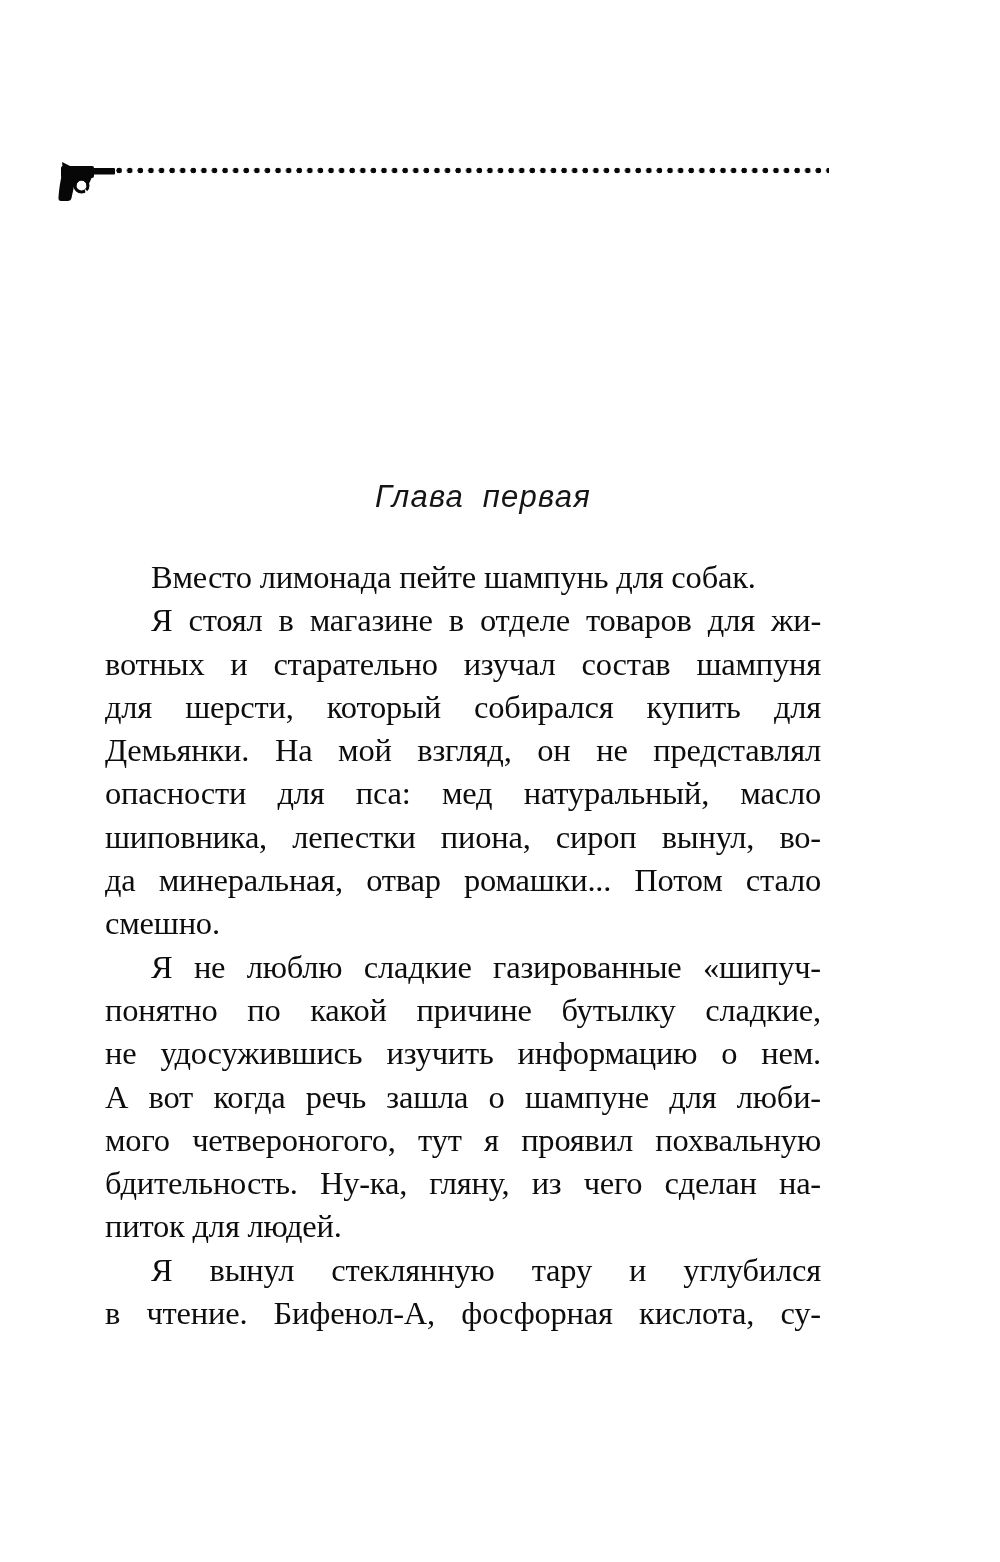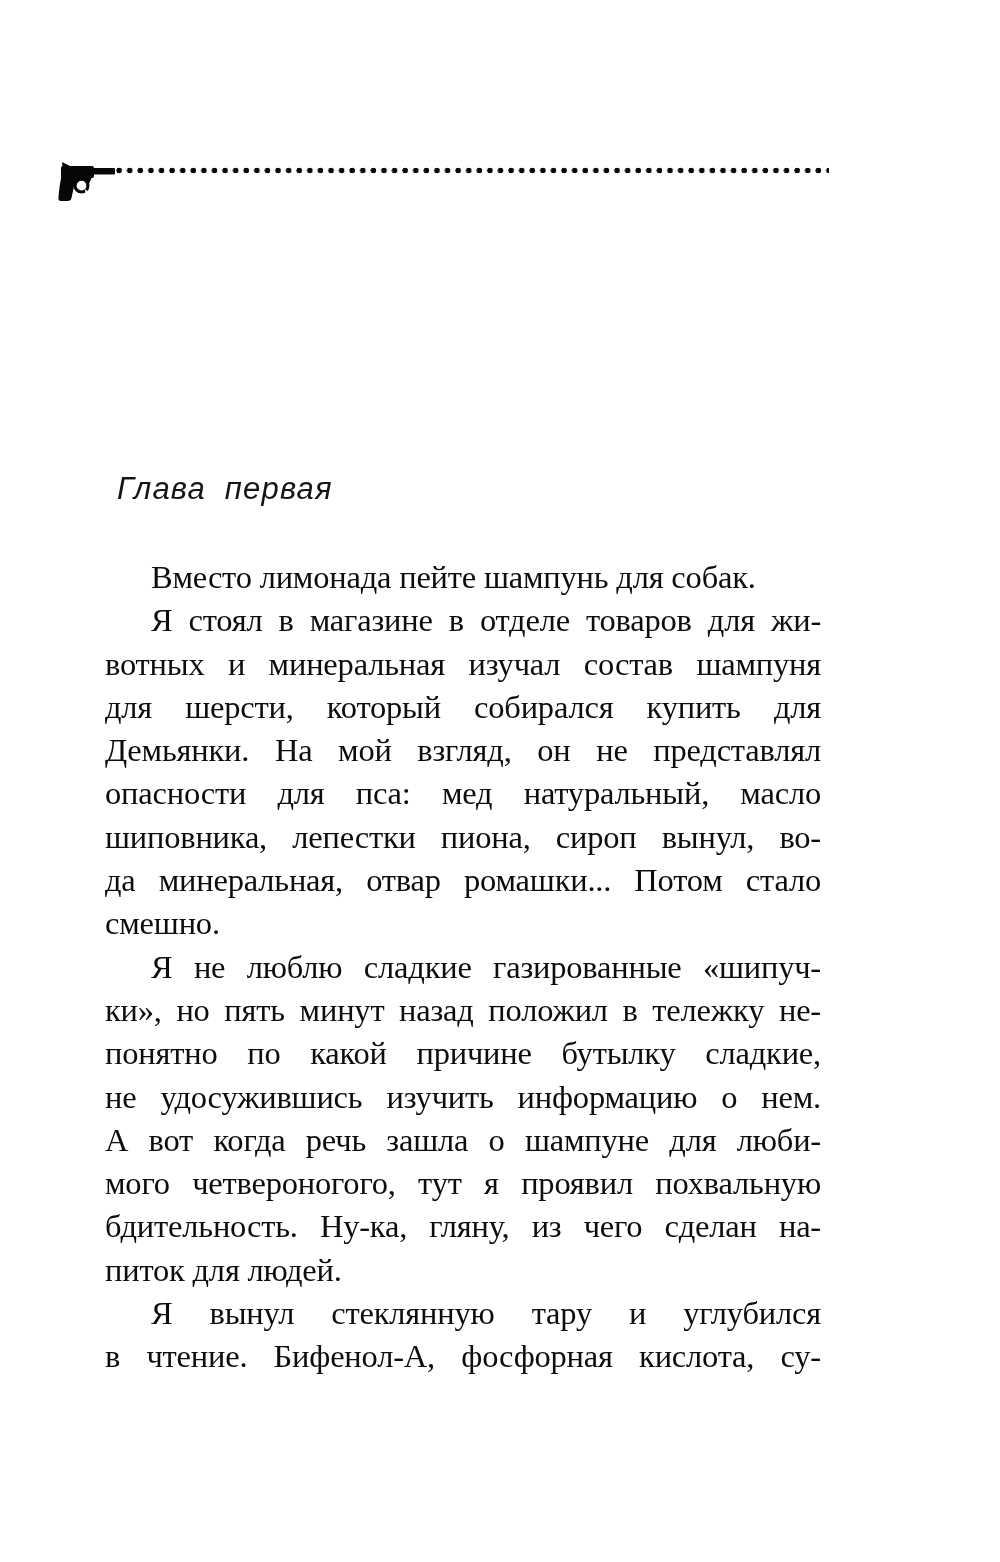--- a/index.html
+++ b/index.html
@@ -41,22 +41,22 @@
     background-image: radial-gradient(circle at 3.2px 3.5px, #070707 2.6px, rgba(0,0,0,0) 3.1px);
     background-size: 10.6px 7px;
     background-repeat: repeat-x;
   }
   
   .chapter-title {
     position: absolute;
     left: 117px;
     top: 471px;
     width: 716px;
-    margin: 0;
-    text-align: left;
+    margin: 8px;
+    text-align: center;
     font-family: "Liberation Sans", sans-serif;
     font-style: italic;
     font-weight: 400;
     font-size: 31px;
     letter-spacing: 1.2px;
     word-spacing: 9px;
     color: #151515;
   }
   
   .body-text {
@@ -106,29 +106,28 @@
       <path d="M27.5 27.5 L32 32 L29 33.5 Z" fill="#ffffff"></path>
     </svg>
     <div class="dotted-line"></div>
   </div>
 
   <h1 class="chapter-title">Глава первая</h1>
 
   <div class="body-text">
       <div class="line indent">Вместо лимонада пейте шампунь для собак.</div>
       <div class="line j indent">Я стоял в магазине в отделе товаров для жи-</div>
-      <div class="line j">вотных и минеральная изучал состав шампуня</div>
+      <div class="line j">вотных и старательно изучал состав шампуня</div>
       <div class="line j">для шерсти, который собирался купить для</div>
       <div class="line j">Демьянки. На мой взгляд, он не представлял</div>
       <div class="line j">опасности для пса: мед натуральный, масло</div>
       <div class="line j">шиповника, лепестки пиона, сироп вынул, во-</div>
       <div class="line j">да минеральная, отвар ромашки... Потом стало</div>
       <div class="line">смешно.</div>
       <div class="line j indent">Я не люблю сладкие газированные «шипуч-</div>
-      <div class="line j">ки», но пять минут назад положил в тележку не-</div>
       <div class="line j">понятно по какой причине бутылку сладкие,</div>
       <div class="line j">не удосужившись изучить информацию о нем.</div>
       <div class="line j">А вот когда речь зашла о шампуне для люби-</div>
       <div class="line j">мого четвероногого, тут я проявил похвальную</div>
       <div class="line j">бдительность. Ну-ка, гляну, из чего сделан на-</div>
       <div class="line">питок для людей.</div>
       <div class="line j indent">Я вынул стеклянную тару и углубился</div>
       <div class="line j">в чтение. Бифенол-А, фосфорная кислота, су-</div>
     </div>
 

